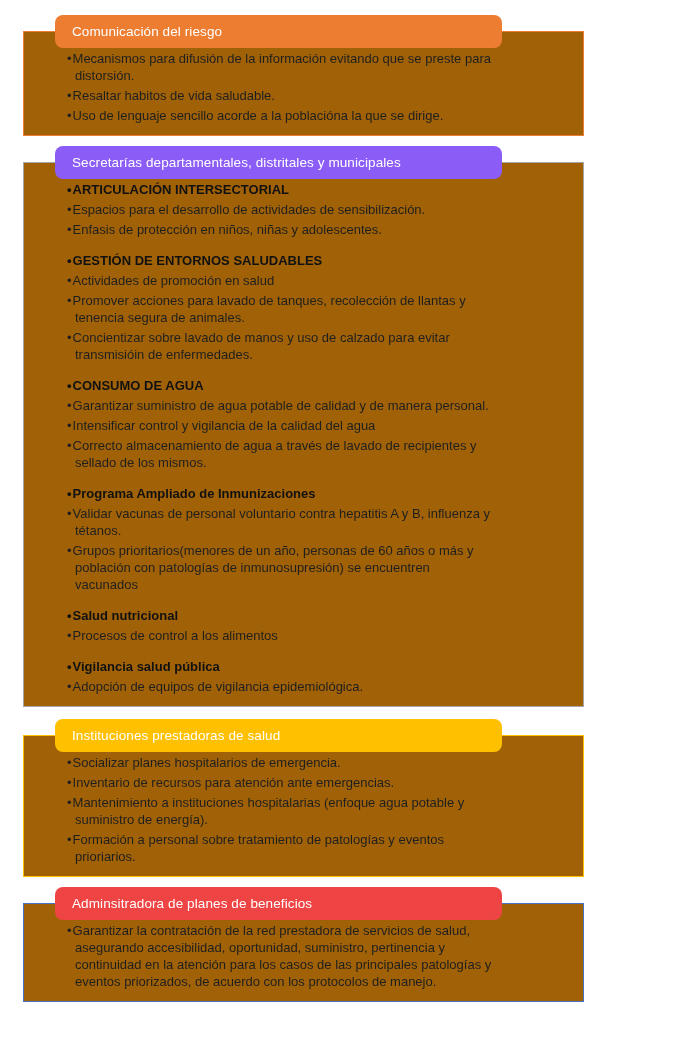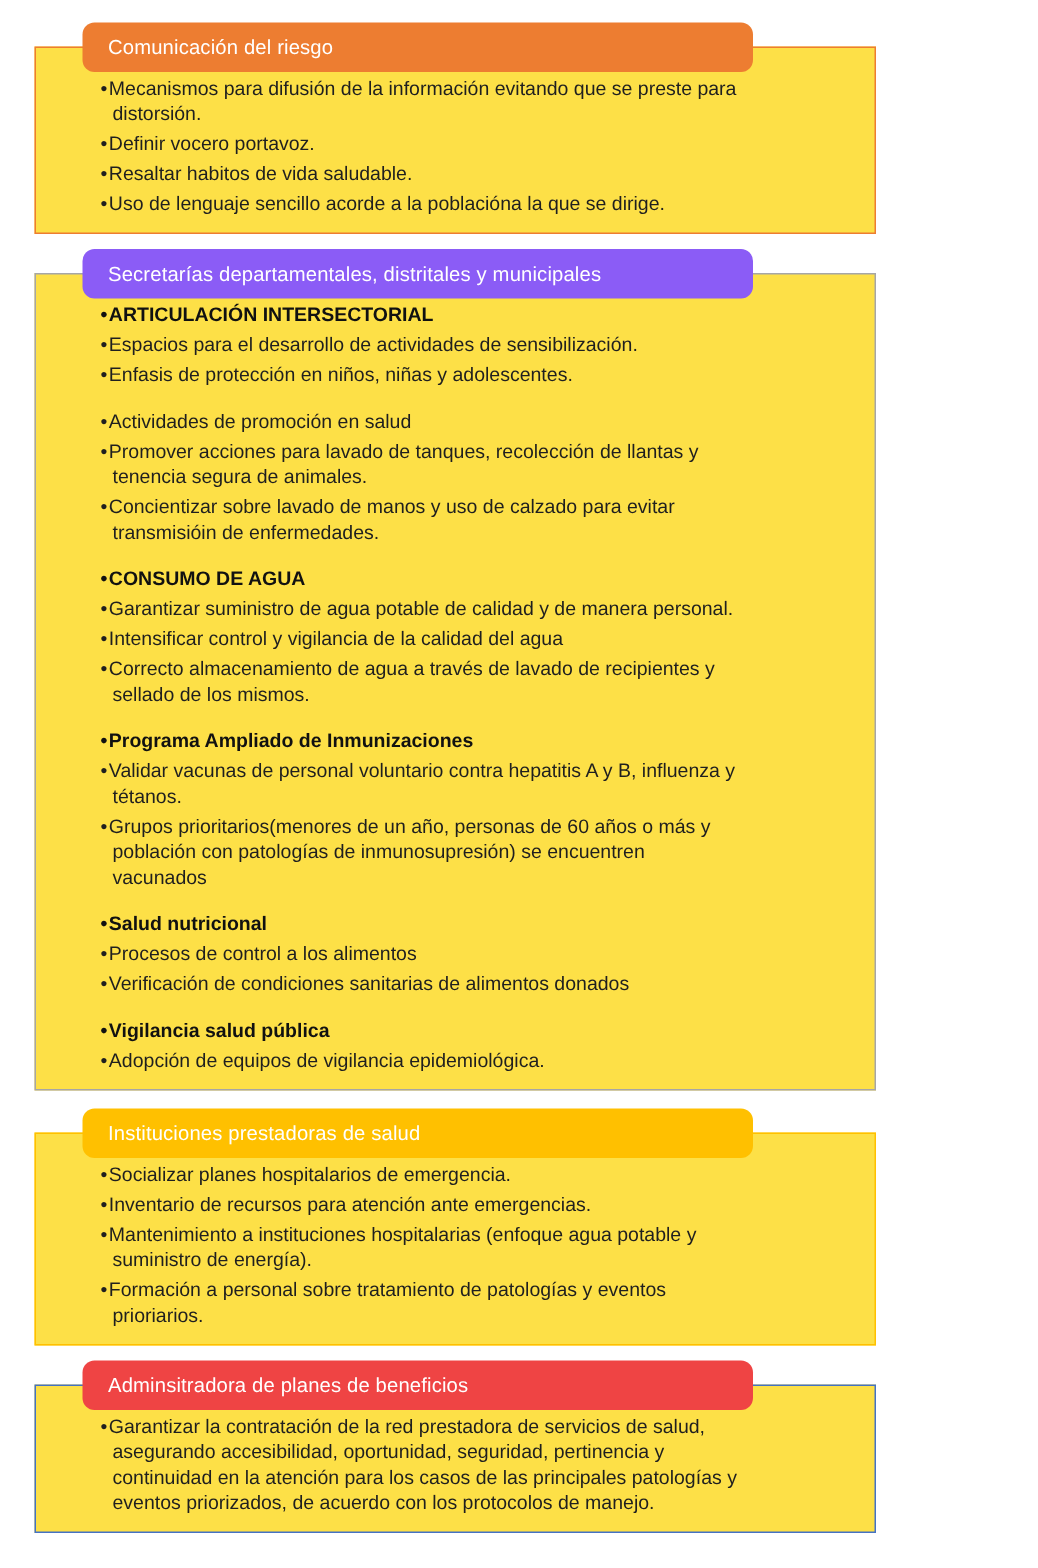--- a/index.html
+++ b/index.html
@@ -34,21 +34,21 @@
     align-items: center;
     color: #ffffff;
     font-size: 13.5px;
     letter-spacing: 0.1px;
   }
   .box {
     position: relative;
     z-index: 1;
     margin-top: -17px;
     border: 1.5px solid;
-    background: #fde047;
+    background: #a16207;
     box-sizing: border-box;
     padding: 18px 90px 8px 43px;
   }
   .group {
     margin-bottom: 14px;
   }
   .group:last-child {
     margin-bottom: 0;
   }
   .item {
@@ -73,59 +73,58 @@
 <div class="page">
   <div id="sections-container">
   <div class="sec">
     <div class="tab" style="background: rgb(237, 125, 49);">
       <span class="tab-title">Comunicación del riesgo</span>
     </div>
     <div class="box" style="border-color: rgb(237, 125, 49);">
       <div class="content">
             <div class="group">
               <div class="item"><span class="bullet">•</span><span>Mecanismos para difusión de la información evitando que se preste para distorsión.</span></div>
-              <div class="item"><span class="bullet">•</span><span>Definir vocero portavoz.</span></div>
               <div class="item"><span class="bullet">•</span><span>Resaltar habitos de vida saludable.</span></div>
               <div class="item"><span class="bullet">•</span><span>Uso de lenguaje sencillo acorde a la poblacióna la que se dirige.</span></div>
             </div>
           </div>
     </div>
   </div>
 
   <div class="sec">
     <div class="tab" style="background: #8b5cf6;">
       <span class="tab-title">Secretarías departamentales, distritales y municipales</span>
     </div>
     <div class="box" style="border-color: rgb(166, 166, 166);">
       <div class="content">
             <div class="group">
               <div class="item bold"><span class="bullet">•</span><span>ARTICULACIÓN INTERSECTORIAL</span></div>
               <div class="item"><span class="bullet">•</span><span>Espacios para el desarrollo de actividades de sensibilización.</span></div>
               <div class="item"><span class="bullet">•</span><span>Enfasis de protección en niños, niñas y adolescentes.</span></div>
             </div>
             <div class="group">
+              <div class="item bold"><span class="bullet">•</span><span>GESTIÓN DE ENTORNOS SALUDABLES</span></div>
               <div class="item"><span class="bullet">•</span><span>Actividades de promoción en salud</span></div>
               <div class="item"><span class="bullet">•</span><span>Promover acciones para lavado de tanques, recolección de llantas y tenencia segura de animales.</span></div>
               <div class="item"><span class="bullet">•</span><span>Concientizar sobre lavado de manos y uso de calzado para evitar transmisióin de enfermedades.</span></div>
             </div>
             <div class="group">
               <div class="item bold"><span class="bullet">•</span><span>CONSUMO DE AGUA</span></div>
               <div class="item"><span class="bullet">•</span><span>Garantizar suministro de agua potable de calidad y de manera personal.</span></div>
               <div class="item"><span class="bullet">•</span><span>Intensificar control y vigilancia de la calidad del agua</span></div>
               <div class="item"><span class="bullet">•</span><span>Correcto almacenamiento de agua a través de lavado de recipientes y sellado de los mismos.</span></div>
             </div>
             <div class="group">
               <div class="item bold"><span class="bullet">•</span><span>Programa Ampliado de Inmunizaciones</span></div>
               <div class="item"><span class="bullet">•</span><span>Validar vacunas de personal voluntario contra hepatitis A y B, influenza y tétanos.</span></div>
               <div class="item"><span class="bullet">•</span><span>Grupos prioritarios(menores de un año, personas de 60 años o más y población con patologías de inmunosupresión) se encuentren vacunados</span></div>
             </div>
             <div class="group">
               <div class="item bold"><span class="bullet">•</span><span>Salud nutricional</span></div>
               <div class="item"><span class="bullet">•</span><span>Procesos de control a los alimentos</span></div>
-              <div class="item"><span class="bullet">•</span><span>Verificación de condiciones sanitarias de alimentos donados</span></div>
             </div>
             <div class="group">
               <div class="item bold"><span class="bullet">•</span><span>Vigilancia salud pública</span></div>
               <div class="item"><span class="bullet">•</span><span>Adopción de equipos de vigilancia epidemiológica.</span></div>
             </div>
           </div>
     </div>
   </div>
 
   <div class="sec">
@@ -144,19 +143,19 @@
     </div>
   </div>
 
   <div class="sec">
     <div class="tab" style="background: #ef4444;">
       <span class="tab-title">Adminsitradora de planes de beneficios</span>
     </div>
     <div class="box" style="border-color: rgb(68, 114, 196);">
       <div class="content">
             <div class="group">
-              <div class="item"><span class="bullet">•</span><span>Garantizar la contratación de la red prestadora de servicios de salud, asegurando accesibilidad, oportunidad, seguridad, pertinencia y continuidad en la atención para los casos de las principales patologías y eventos priorizados, de acuerdo con los protocolos de manejo.</span></div>
+              <div class="item"><span class="bullet">•</span><span>Garantizar la contratación de la red prestadora de servicios de salud, asegurando accesibilidad, oportunidad, suministro, pertinencia y continuidad en la atención para los casos de las principales patologías y eventos priorizados, de acuerdo con los protocolos de manejo.</span></div>
             </div>
           </div>
     </div>
   </div>
 </div>
 </div>
 
 </body></html>

